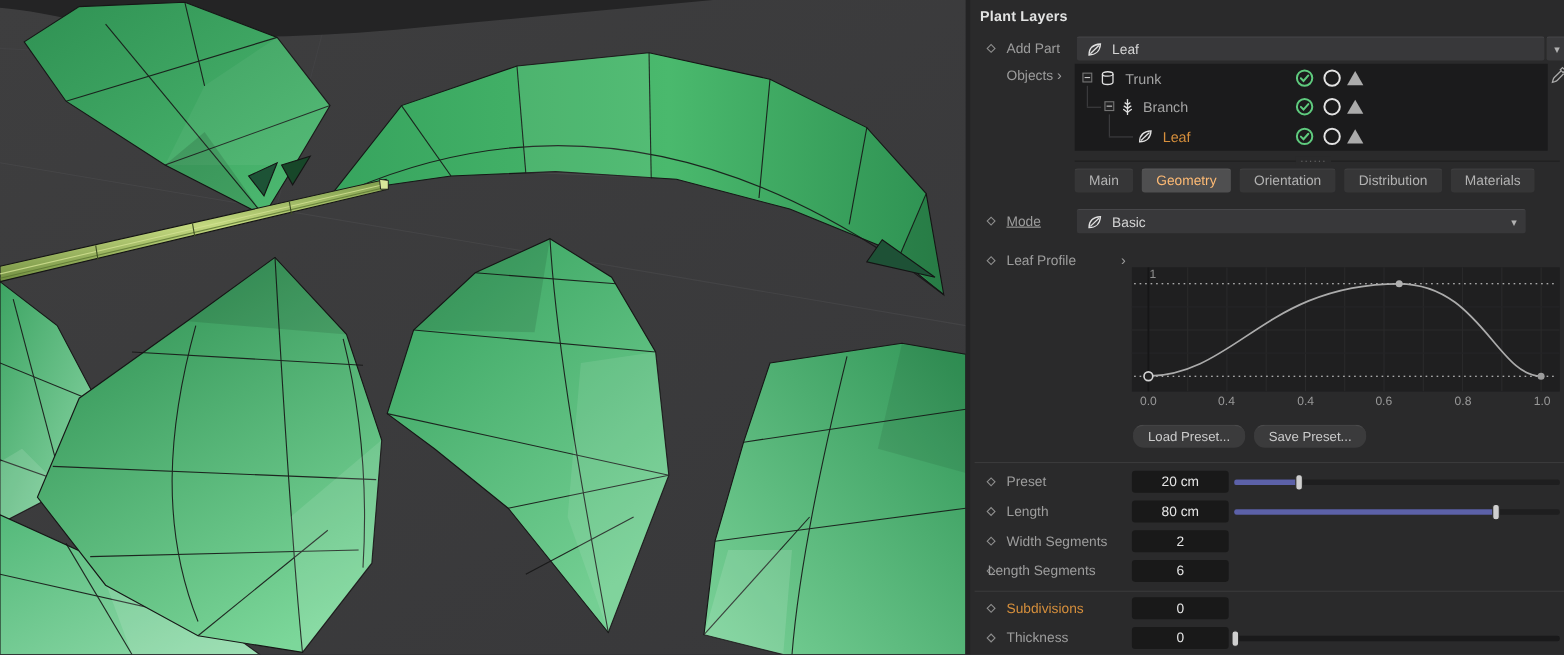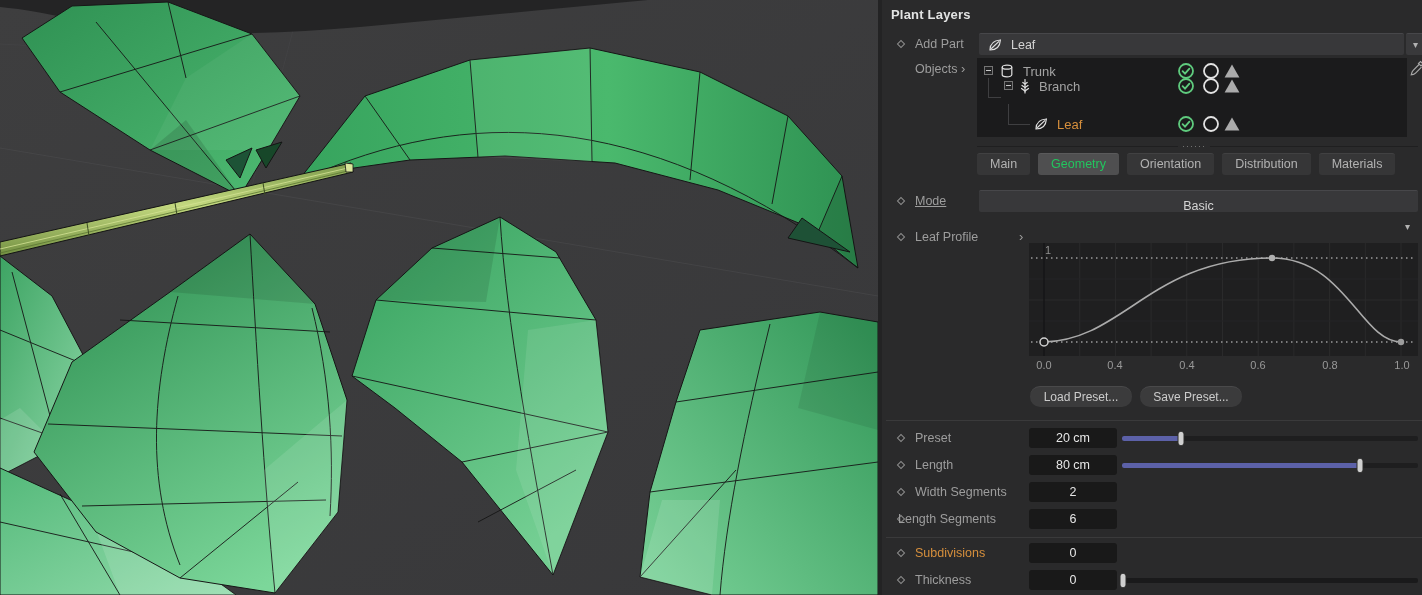--- a/index.html
+++ b/index.html
@@ -35,21 +35,21 @@
   .conn{position:absolute;background:#3f3f41;}
   .ticon{position:absolute;width:16px;height:16px;}
   .stateicon{position:absolute;width:18px;height:18px;top:4px;}
 
   .dots{color:#7c7c7c;font-size:9px;letter-spacing:1px;line-height:8px;background:#2a2a2b;padding:0 4px;}
   .sepline{height:1px;background:#1f1f20;}
 
   .tabs{left:95px;top:153px;display:flex;gap:8px;}
   .tab{height:22px;padding:0 13px;border-radius:3px;background:#363637;border-top:1px solid #414142;
        color:#b2b2b2;font-size:12.5px;line-height:21px;}
-  .tab.active{background:#4f4f50;border-top:1px solid #5a5a5b;color:#22c55e;}
+  .tab.active{background:#4f4f50;border-top:1px solid #5a5a5b;color:#fdba74;}
 
   .curvebox{left:147px;top:243px;width:389px;height:113px;background:#1f1f20;}
   .ylab{left:163px;top:244px;font-size:11px;color:#8f8f8f;}
   .tick{top:359px;width:36px;text-align:center;font-size:11px;color:#999999;}
 
   .pillbtn{height:21px;border-radius:10px;background:#3b3b3c;border-top:1px solid #49494a;
        color:#cccccc;font-size:12px;text-align:center;line-height:20px;}
 
   .divider{left:4px;width:536px;height:1px;background:#3a3a3b;}
 
@@ -265,21 +265,21 @@
           <path d="M5.6,9.2 L8,11.6 L12.4,6.6" stroke="#5fcb7e" stroke-width="1.8" fill="none" stroke-linecap="round"></path>
         </svg>
         <svg class="stateicon" style="left:225px;" viewBox="0 0 18 18">
           <circle cx="9" cy="9" r="7" stroke="#e2e2e2" stroke-width="1.8" fill="none"></circle>
         </svg>
         <svg class="stateicon" style="left:246px;" viewBox="0 0 18 18">
           <polygon points="9,2.6 16.4,15.4 1.6,15.4" fill="#ababab"></polygon>
         </svg>
       </div>
 
-      <div class="trow" style="top:15px;">
+      <div class="trow" style="top:26px;">
         <span class="expbox" style="left:27px;top:8px;"></span>
         <svg class="ticon" style="left:40px;top:5px;" viewBox="0 0 16 16">
           <g stroke="#e0e0e0" stroke-width="1.2" fill="none" stroke-linecap="round">
             <path d="M8,15 L8,1.5"></path>
               <path d="M8,13 L4.5,10.5"></path>
               <path d="M8,13 L11.5,10.5"></path>
             <path d="M8,9.5 L5,7.5"></path>
               <path d="M8,9.5 L11,7.5"></path>
             <path d="M8,6 L5.8,4.5"></path>
               <path d="M8,6 L10.2,4.5"></path>
@@ -328,21 +328,21 @@
     <div class="abs tabs">
       <div class="tab">Main</div>
       <div class="tab active">Geometry</div>
       <div class="tab">Orientation</div>
       <div class="tab">Distribution</div>
       <div class="tab">Materials</div>
     </div>
 
     <span class="abs diamond" style="left:16px;top:198px;"></span>
     <span class="abs lbl" style="left:33px;top:190px;text-decoration:underline;">Mode</span>
-    <div class="abs dd" style="left:97px;top:190px;width:439px;flex-direction:column;">
+    <div class="abs dd" style="left:97px;top:190px;width:408px;">
       <svg class="ticon" style="position:static" viewBox="0 0 16 16">
         <path d="M3,13 C3,7 7,3.4 13.4,3 C13,9.4 9,13 3,13 Z" stroke="#e0e0e0" stroke-width="1.2" fill="none"></path>
         <path d="M4.2,11.8 L12,4.4" stroke="#e0e0e0" stroke-width="1.2" fill="none"></path>
       </svg>
       <span>Basic</span>
       <span class="arrow">▾</span>
     </div>
 
     <span class="abs diamond" style="left:16px;top:234px;"></span>
     <span class="abs lbl" style="left:33px;top:226px;">Leaf Profile</span>

